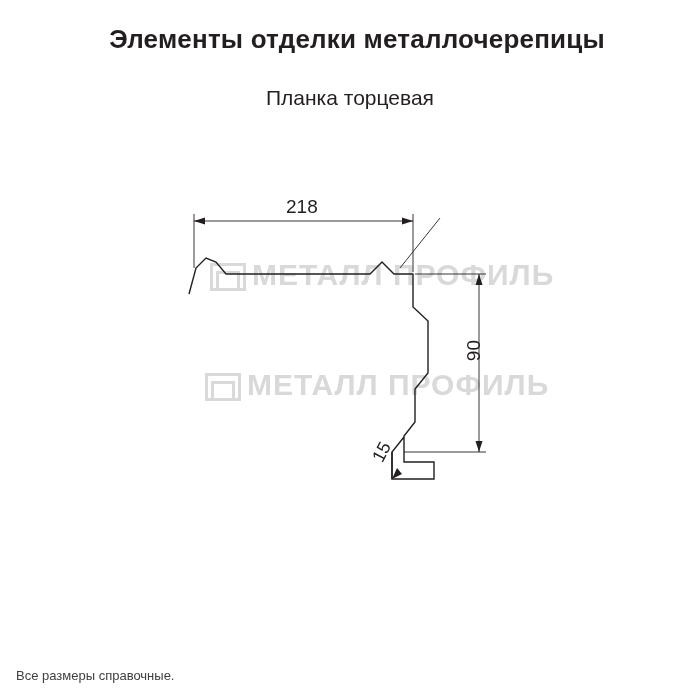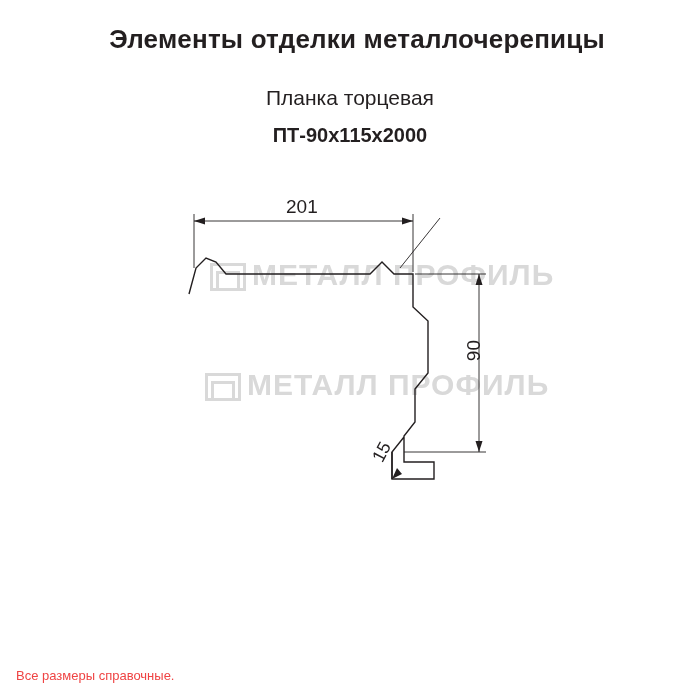--- a/index.html
+++ b/index.html
@@ -114,32 +114,31 @@
     font-size: 16px;
     line-height: 19px;
     color: #231f20;
   }
   .footnotes {
     position: absolute;
     left: 16px;
     bottom: 14px;
     font-size: 13px;
     line-height: 20px;
-    color: #ef4444;
+    color: #404040;
   }
   .footnotes div { white-space: nowrap; }
 </style>
 </head>
 <body>
 
 <div class="page">
 
   <div class="title">Элементы отделки металлочерепицы</div>
   <div class="subtitle">Планка торцевая</div>
-  <div class="code">ПТ-90х115х2000</div>
 
   <div class="watermark wm1">
     <span class="wm-logo"></span><span>МЕТАЛЛ ПРОФИЛЬ</span>
   </div>
   <div class="watermark wm2">
     <span class="wm-logo"></span><span>МЕТАЛЛ ПРОФИЛЬ</span>
   </div>
 
   <svg class="drawing" viewBox="0 0 700 700">
     <g fill="none" stroke="#231f20" stroke-width="1.4" stroke-linejoin="miter" stroke-linecap="butt">
@@ -191,21 +190,21 @@
       <polygon points="194,221 205,217.5 205,224.5"></polygon>
       <polygon points="413,221 402,217.5 402,224.5"></polygon>
 
       <polygon points="479,274 475.5,285 482.5,285"></polygon>
       <polygon points="479,452 475.5,441 482.5,441"></polygon>
 
       <polygon points="392,479 397,468 402,474"></polygon>
     </g>
   </svg>
 
-  <div class="dim-label lbl-115">201</div>
+  <div class="dim-label lbl-115">218</div>
   <div class="dim-label lbl-90">90</div>
   <div class="dim-label lbl-15">15</div>
 
 
   <div class="footnotes">
     <div>Все размеры справочные.</div>
   </div>
 
 </div>
 

